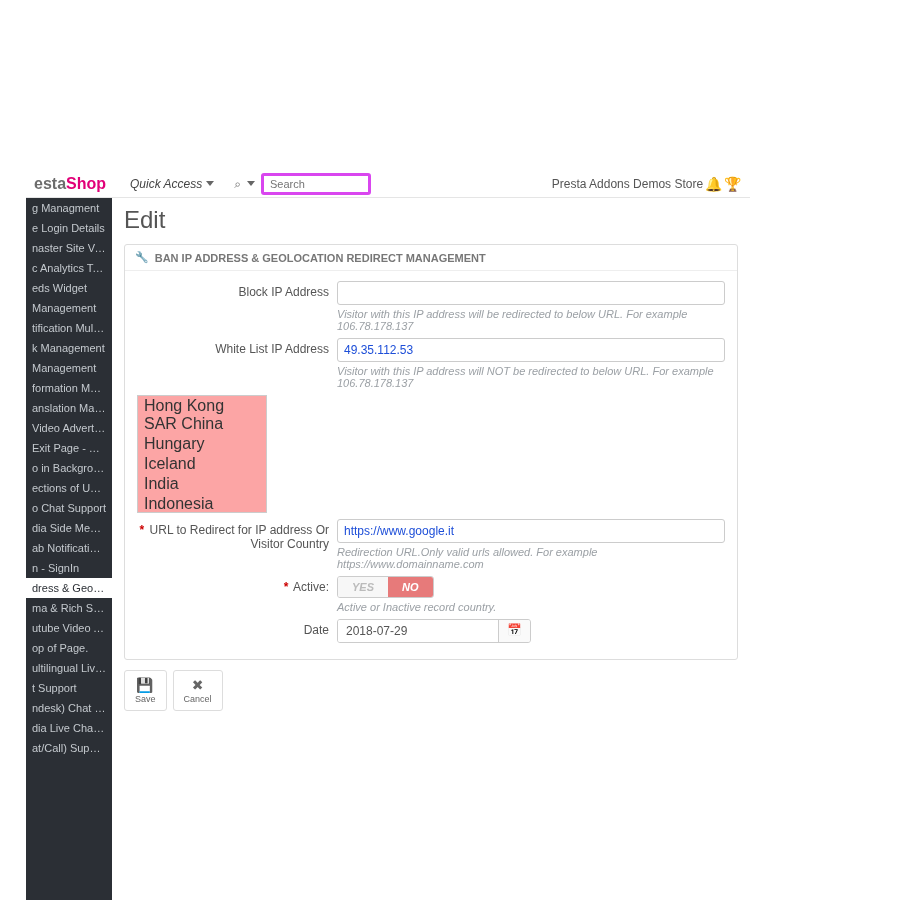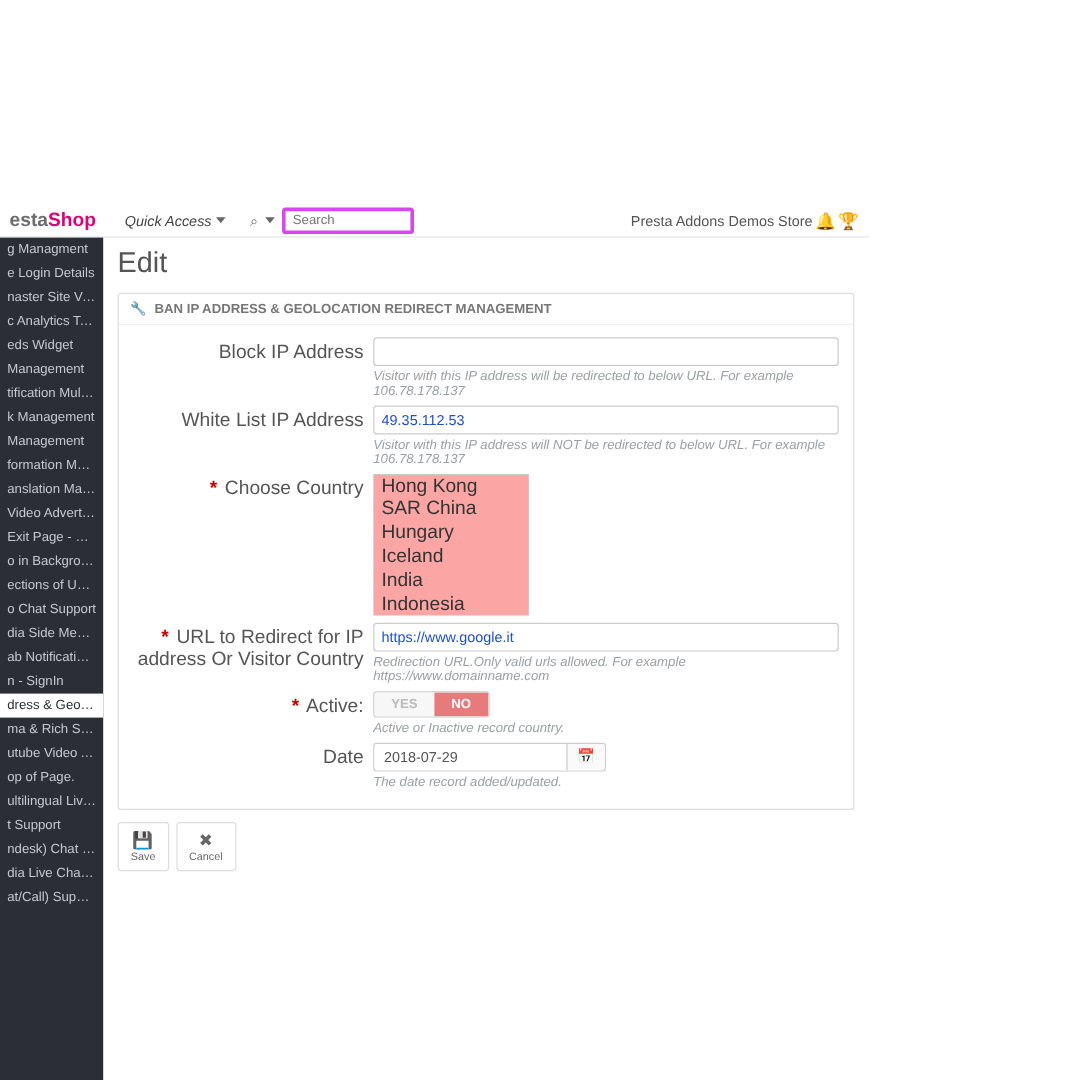--- a/index.html
+++ b/index.html
@@ -1,17 +1,17 @@
 <!DOCTYPE html>
 <html><head>
 <meta charset="utf-8">
 <style>
 * { box-sizing: border-box; margin: 0; padding: 0; }
 body { font-family: "Helvetica Neue", Arial, sans-serif; font-size: 12px; color: #555; background: #fff; overflow: hidden; }
-.viewport { width: 724px; height: 900px; position: relative; background: #fff; }
+.viewport { width: 724px; height: 900px; position: relative; background: #fff; margin-left: 26px; }
 .app { position: absolute; top: 170px; left: 0; right: 0; bottom: 0; display: flex; flex-direction: column; }
 .topbar { height: 28px; background: #fff; border-bottom: 1px solid #e5e5e5; display: flex; align-items: center; padding: 0 8px; }
 .logo { font-size: 16px; font-weight: 600; color: #6c6c6c; padding-right: 18px; }
 .logo .pink { color: #e10078; }
 .sidebar { position: absolute; top: 28px; left: 0; width: 86px; bottom: 0; background: #2b2f35; color: #b7c1cb; font-size: 11px; overflow: hidden; }
 .sidebar .item { padding: 4px 6px; white-space: nowrap; overflow: hidden; text-overflow: ellipsis; color: #c4c9ce; cursor: pointer; }
 .sidebar .item.active { background: #fff; color: #2b2f35; }
 .quick { font-size: 12px; color: #444; padding: 0 6px; display: flex; align-items: center; gap: 4px; font-style: italic; }
 .caret { width: 0; height: 0; border-left: 4px solid transparent; border-right: 4px solid transparent; border-top: 5px solid #666; display: inline-block; }
 .search-wrap { display: flex; align-items: center; margin-left: 14px; gap: 6px; }
@@ -20,29 +20,29 @@
 .top-right { margin-left: auto; display: flex; align-items: center; gap: 2px; font-size: 12px; color: #555; }
 .content { position: absolute; top: 28px; left: 86px; right: 0; bottom: 0; padding: 4px 12px 0 12px; overflow: hidden; }
 .breadcrumb { font-size: 11px; color: #888; margin-bottom: 2px; }
 .breadcrumb .sep { margin: 0 5px; color: #bbb; }
 .page-title { font-size: 24px; font-weight: 300; color: #555; margin: 4px 0 10px 0; }
 .panel { border: 1px solid #ddd; border-radius: 3px; background: #fff; }
 .panel-heading { padding: 6px 10px; border-bottom: 1px solid #eee; font-size: 11px; color: #777; font-weight: 600; display: flex; align-items: center; gap: 6px; }
 .wrench { color: #9aa2a9; font-size: 11px; }
 .panel-body { padding: 10px 12px; }
 .form-row { display: flex; align-items: flex-start; margin-bottom: 6px; }
-.label-col { width: 200px; text-align: right; padding-right: 8px; color: #555; font-size: 16px; padding-top: 4px; }
+.label-col { width: 200px; text-align: right; padding-right: 8px; color: #555; font-size: 12px; padding-top: 4px; }
 .req { color: #cc0000; font-weight: bold; margin-right: 2px; }
 .field-col { flex: 1; }
 .input { width: 100%; border: 1px solid #ccc; border-radius: 3px; padding: 4px 6px; font-size: 12px; color: #1d4ed8; background: #fff; }
 .help { font-size: 11px; color: #9ba0a5; font-style: italic; margin-top: 3px; }
 .listbox { width: 130px; height: 118px; border: 1px solid #ccc; overflow-y: scroll; background: #fca5a5; font-size: 16px; position: relative; }
 .listbox .opt { padding: 1px 6px; color: #333; cursor: pointer; }
 .toggle { display: inline-flex; border: 1px solid #ccc; border-radius: 3px; overflow: hidden; }
-.toggle .tg { padding: 4px 14px; font-size: 11px; font-weight: 600; color: #bbb; background: #f7f7f7; cursor: pointer; }
+.toggle .tg { padding: 4px 14px; font-size: 11px; font-weight: 600; color: #bbb; background: #f7f7f7; cursor: pointer; font-style: italic; }
 .toggle .tg.active { background: #e77a7a; color: #fff; }
 .date-wrap { display: inline-flex; border: 1px solid #ccc; border-radius: 3px; overflow: hidden; }
 .date-wrap .date-inp { border: none; padding: 4px 8px; font-size: 12px; width: 160px; color: #555; }
 .date-wrap .cal { border-left: 1px solid #ccc; padding: 3px 8px; color: #666; background: #fafafa; cursor: pointer; }
 .footer-actions { margin-top: 10px; display: flex; gap: 6px; }
 .ftbtn { border: 1px solid #ddd; border-radius: 3px; background: #fff; padding: 6px 10px; display: flex; flex-direction: column; align-items: center; cursor: pointer; color: #666; }
 .ftbtn .ico { font-size: 14px; }
 .ftbtn .lbl { font-size: 9px; margin-top: 1px; }
 .bell, .trophy { font-size: 14px; color: #888; }
 .trophy { color: #25b9d7; }
@@ -121,21 +121,20 @@
 
       <div class="form-row">
         <div class="label-col">White List IP Address</div>
         <div class="field-col">
           <input class="input" value="49.35.112.53" style="">
           <div class="help">Visitor with this IP address will NOT be redirected to below URL. For example 106.78.178.137</div>
         </div>
       </div>
 
       <div class="form-row">
-        <div class="label-col"><span class="req">*</span><span> Choose Country</span></div>
         <div class="field-col">
           <div class="listbox">
             <div class="opt">Hong Kong SAR China</div>
             <div class="opt">Hungary</div>
             <div class="opt">Iceland</div>
             <div class="opt">India</div>
             <div class="opt">Indonesia</div>
             <div class="opt">Iran</div>
             <div class="opt">Iraq</div>
             <div class="opt">Ireland</div>
@@ -164,21 +163,20 @@
         </div>
       </div>
 
       <div class="form-row">
         <div class="label-col">Date</div>
         <div class="field-col">
           <div class="date-wrap">
             <input class="date-inp" value="2018-07-29" style="">
             <span class="cal">📅</span>
           </div>
-          <div class="help">The date record added/updated.</div>
         </div>
       </div>
 
     </div>
   </div>
 
   <div class="footer-actions">
     <div class="ftbtn">
       <span class="ico">💾</span>
       <span class="lbl">Save</span>

